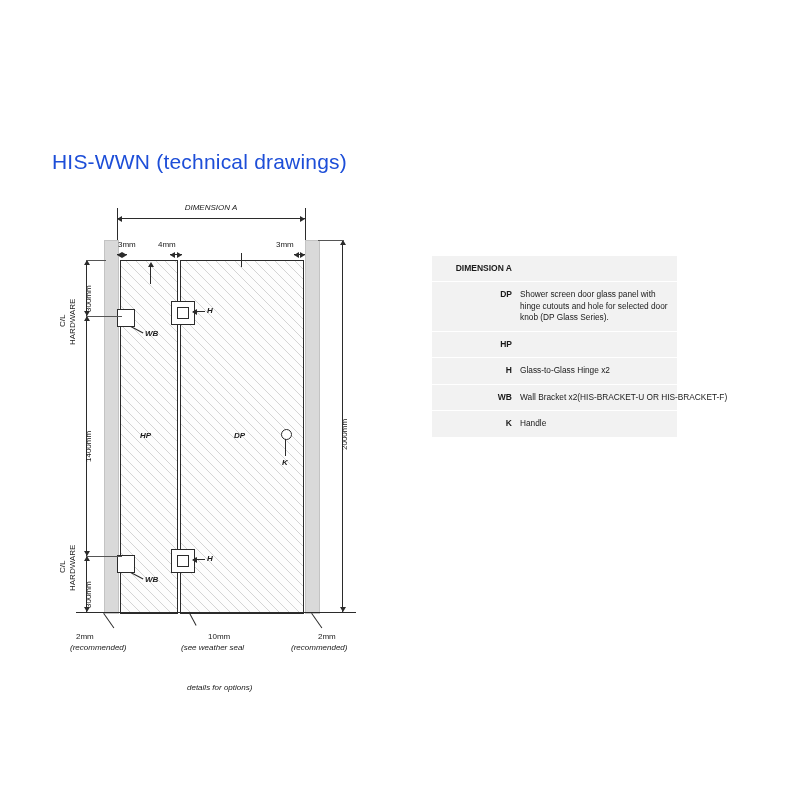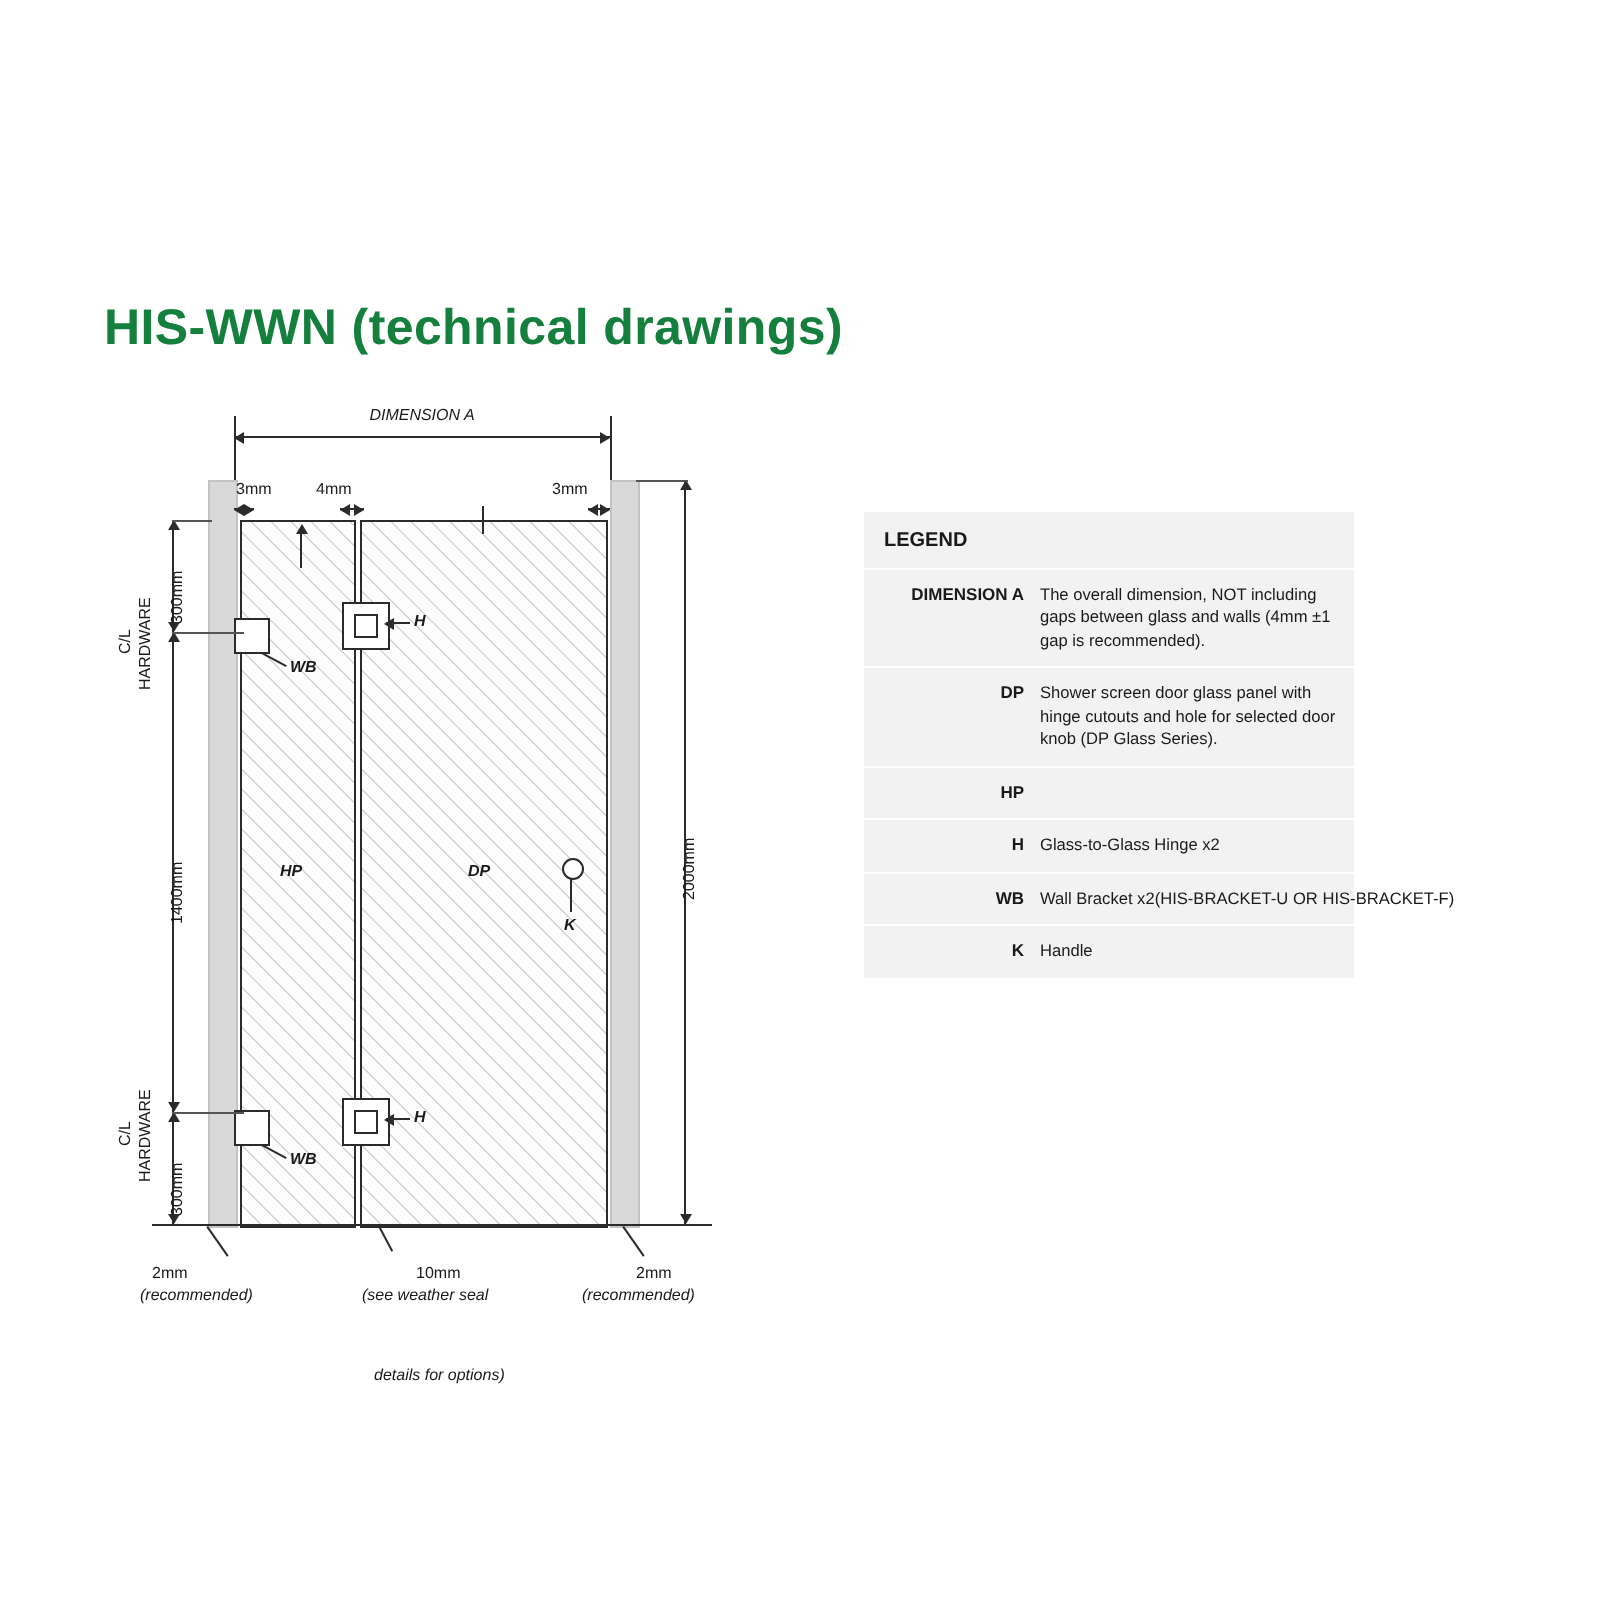--- a/index.html
+++ b/index.html
@@ -12,24 +12,24 @@
     height: 800px;
     font-family: "Liberation Sans", sans-serif;
     color: #1a1a1a;
     position: relative;
     overflow: hidden;
   }
   #page-title {
     position: absolute;
     left: 52px;
     top: 150px;
-    font-size: 25px;
-    font-weight: bold;
+    font-size: 21px;
+    font-weight: normal;
     letter-spacing: 0.2px;
-    color: #15803d;
+    color: #1d4ed8;
   }
 
   
   #drawing {
     position: absolute;
     left: 0;
     top: 0;
     width: 800px;
     height: 800px;
   }
@@ -271,25 +271,23 @@
 
   <div class="lbl" style="left:208px; top:632px;">10mm</div>
   <div class="lbl ital" style="left:181px; top:643px;">(see weather seal</div>
   <div class="lbl ital" style="left:187px; top:683px;">details for options)</div>
 
   <div class="lbl" style="left:318px; top:632px;">2mm</div>
   <div class="lbl ital" style="left:291px; top:643px;">(recommended)</div>
 </div>
 
 <div id="legend">
-  <div class="head">LEGEND</div>
 
   <div class="row">
     <div class="key">DIMENSION A</div>
-    <div class="desc">The overall dimension, NOT including gaps between glass and walls (4mm ±1 gap is recommended).</div>
   </div>
 
   <div class="row">
     <div class="key">DP</div>
     <div class="desc">Shower screen door glass panel with hinge cutouts and hole for selected door knob (DP Glass Series).</div>
   </div>
 
   <div class="row">
     <div class="key">HP</div>
   </div>

